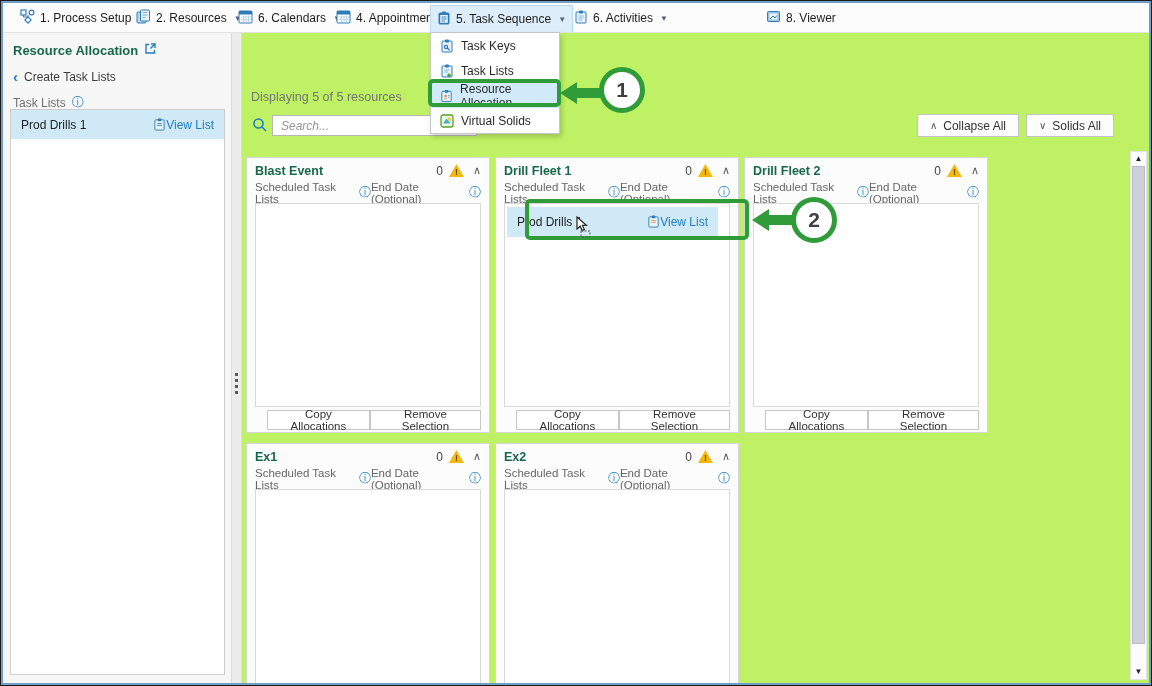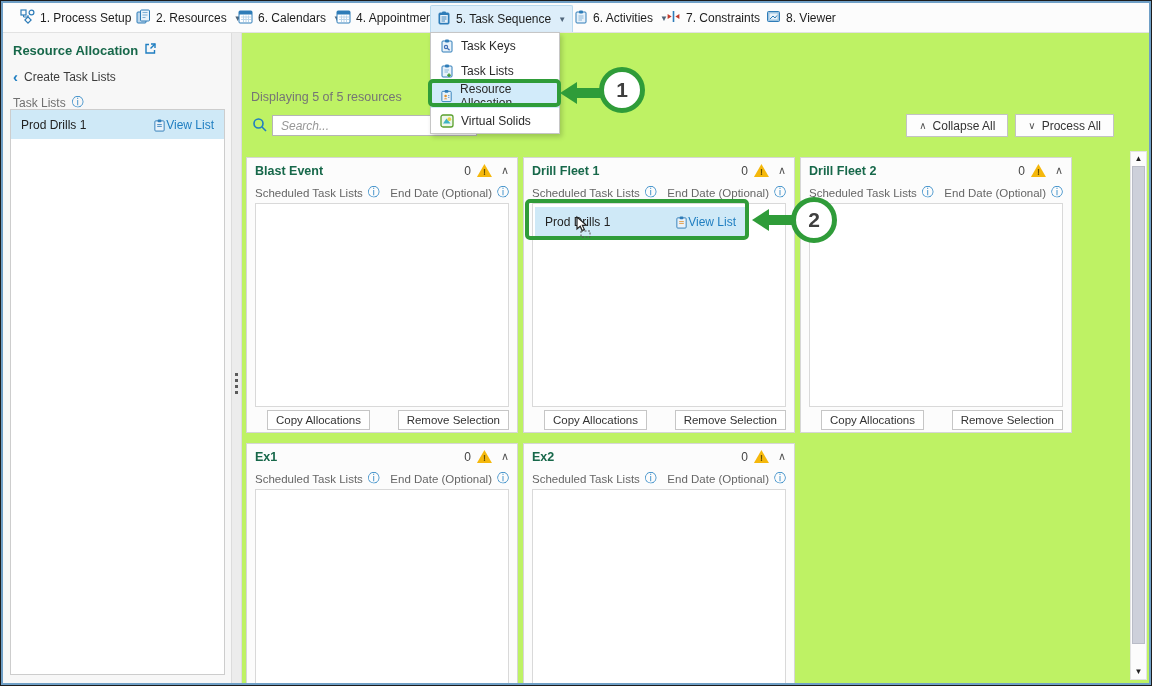--- a/index.html
+++ b/index.html
@@ -20,40 +20,40 @@
 
   
   .sidebar { position:absolute; left:0; top:30px; width:228px; height:650px; background:#f7f7f7; }
   .sb-title { position:absolute; left:10px; top:9px; display:flex; align-items:center; gap:6px; font-size:13px; font-weight:bold; color:#17684a; }
   .sb-back { position:absolute; left:10px; top:36px; display:flex; align-items:center; gap:6px; font-size:12px; color:#3c3c3c; }
   .sb-back .chev { color:#1f7ec1; font-size:15px; font-weight:bold; line-height:1; }
   .sb-section { position:absolute; left:10px; top:61px; display:flex; align-items:center; gap:6px; font-size:12px; color:#707070; }
   .sb-list { position:absolute; left:7px; top:76px; right:6px; bottom:8px; background:#fff; border:1px solid #cdcdcd; }
   .sb-row { height:29px; display:flex; align-items:center; padding:0 10px; background:#cfe9f7; font-size:12px; color:#222; }
   .sb-row .grow { flex:1; }
-  .link { color:#1f7ec1; font-size:12px; display:flex; align-items:flex-end; }
+  .link { color:#1f7ec1; font-size:12px; display:flex; align-items:flex-start; }
 
   
   .splitter { position:absolute; left:228px; top:30px; width:11px; height:650px; background:#ececec; border-left:1px solid #dcdcdc; border-right:1px solid #dcdcdc; }
   .splitter .dots { position:absolute; left:3px; top:340px; display:flex; flex-direction:column; gap:3px; }
   .splitter .dots i { width:3px; height:3px; background:#5a5a5a; }
 
   
   .main { position:absolute; left:239px; top:30px; right:0; bottom:0; background:#bef264; overflow:hidden; }
   .displaying { position:absolute; left:9px; top:57px; font-size:12.5px; color:#757575; }
   .search-ic { position:absolute; left:10px; top:84px; }
   .search-input { position:absolute; left:30px; top:82px; width:205px; height:21px; border:1px solid #b5b5b5; padding:0 8px; font-size:12px; font-family:"Liberation Sans", sans-serif; color:#333; background:#fff; }
   .search-input::placeholder { font-style:italic; color:#979797; }
   .top-actions { position:absolute; right:35px; top:81px; display:flex; gap:7px; }
   .btn { height:23px; display:inline-flex; align-items:center; gap:6px; padding:0 12px; font-size:12px; color:#333; background:#fdfdfd; border:1px solid #c3c3c3; cursor:default; }
   .chev-ic { font-size:10px; color:#555; }
 
   
   .cards { position:absolute; left:4px; top:124px; width:836px; display:flex; flex-wrap:wrap; column-gap:5px; row-gap:10px; }
-  .card { width:272px; height:276px; background:#fcfcfc; border:1px solid #d6d6d6; padding:0 8px; }
+  .card { width:244px; height:276px; background:#fcfcfc; border:1px solid #d6d6d6; padding:0 8px; }
   .card-head { height:25px; display:flex; align-items:center; }
   .card-title { font-size:12.5px; font-weight:bold; color:#17684a; flex:1; }
   .count { font-size:12px; color:#444; margin-right:6px; }
   .warn { position:relative; width:15px; height:13px; background:#f5b80c; clip-path:polygon(50% 0,100% 100%,0 100%); margin-right:9px; }
   .warn::after { content:"!"; position:absolute; left:0; right:0; bottom:0; text-align:center; font-size:9px; font-weight:bold; color:#6b5200; }
   .chev-up { font-size:11px; color:#555; }
   .card-cols { height:19px; display:flex; align-items:center; justify-content:space-between; font-size:11.5px; color:#666; }
   .card-cols .cl { display:flex; align-items:center; gap:5px; }
   .card-list { height:204px; border:1px solid #d9d9d9; background:#fff; margin-top:1px; position:relative; }
   .card-foot { height:26px; display:flex; align-items:center; justify-content:space-between;padding-left:12px; }
@@ -131,29 +131,20 @@
     </div>
     <div class="nav-item" style="left:565px">
       <span><svg width="14" height="14" viewBox="0 0 14 14">
               <rect x="2" y="2" width="10" height="11" rx="1" fill="#e8f2fa" stroke="#2e7cb8"></rect>
               <rect x="5" y="0.5" width="4" height="3" rx="1" fill="#2e7cb8"></rect>
               <path d="M4.5 6 H9.5 M4.5 8 H9.5 M4.5 10 H8" stroke="#7fb0d6" stroke-width="0.9"></path>
             </svg></span>
       <span>6. Activities</span>
       <span class="caret">▼</span>
     </div>
-    <div class="nav-item" style="left:657px">
-      <span><svg width="15" height="15" viewBox="0 0 15 15">
-              <rect x="6.7" y="2" width="1.6" height="11" fill="#2e7cb8"></rect>
-              <path d="M5.6 7.5 L1.6 5 V10 Z" fill="#c0392b"></path>
-              <path d="M9.4 7.5 L13.4 5 V10 Z" fill="#c0392b"></path>
-            </svg></span>
-      <span>7. Constraints</span>
-      <span class="caret">▼</span>
-    </div>
     <div class="nav-item" style="left:757px">
       <span><svg width="15" height="15" viewBox="0 0 15 15">
               <rect x="1.5" y="2.5" width="12" height="10" rx="1" fill="#9cc3e0" stroke="#2e7cb8" stroke-width="1"></rect>
               <rect x="3.5" y="4.5" width="8" height="6" fill="#e8f2fa"></rect>
               <path d="M4 10 L7 7 L9 9 L11 6.5" stroke="#2e7cb8" stroke-width="1" fill="none"></path>
             </svg></span>
       <span>8. Viewer</span>
     </div>
   </div>
 
@@ -206,21 +197,21 @@
             <path d="M10 10 L14 14" stroke="#1f7ec1" stroke-width="1.6"></path>
           </svg></span>
     <input class="search-input" type="text" placeholder="Search..." style="">
     <div class="top-actions">
       <button class="btn">
             <span class="chev-ic">∧</span>
             <span>Collapse All</span>
           </button>
       <button class="btn">
             <span class="chev-ic">∨</span>
-            <span>Process All</span>
+            <span>Solids All</span>
           </button>
     </div>
 
     <div class="cards">
 
       <div class="card">
         <div class="card-head">
           <span class="card-title">Blast Event</span>
           <span class="count">0</span>
           <span class="warn"></span>

